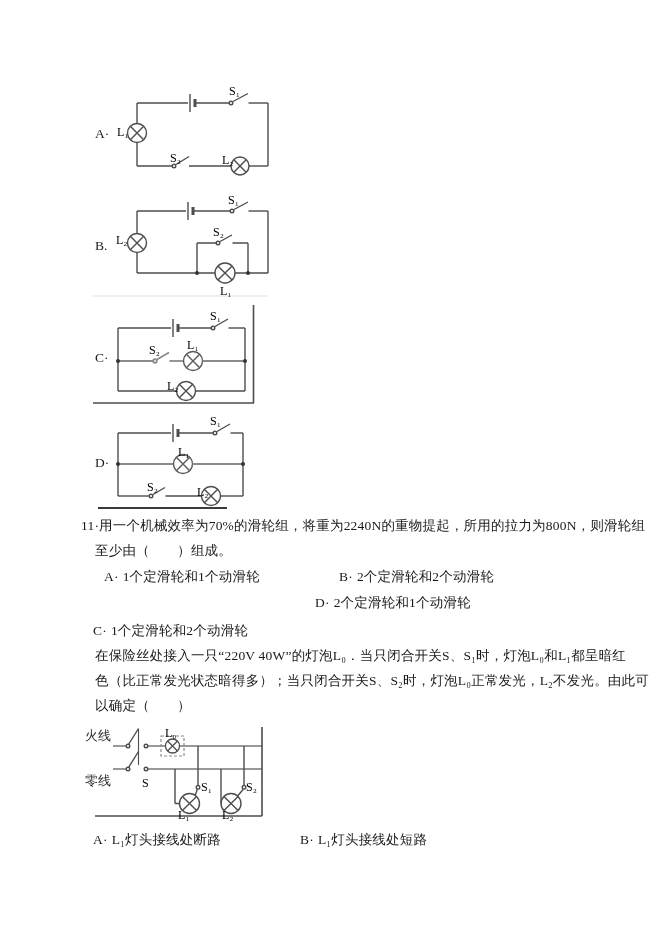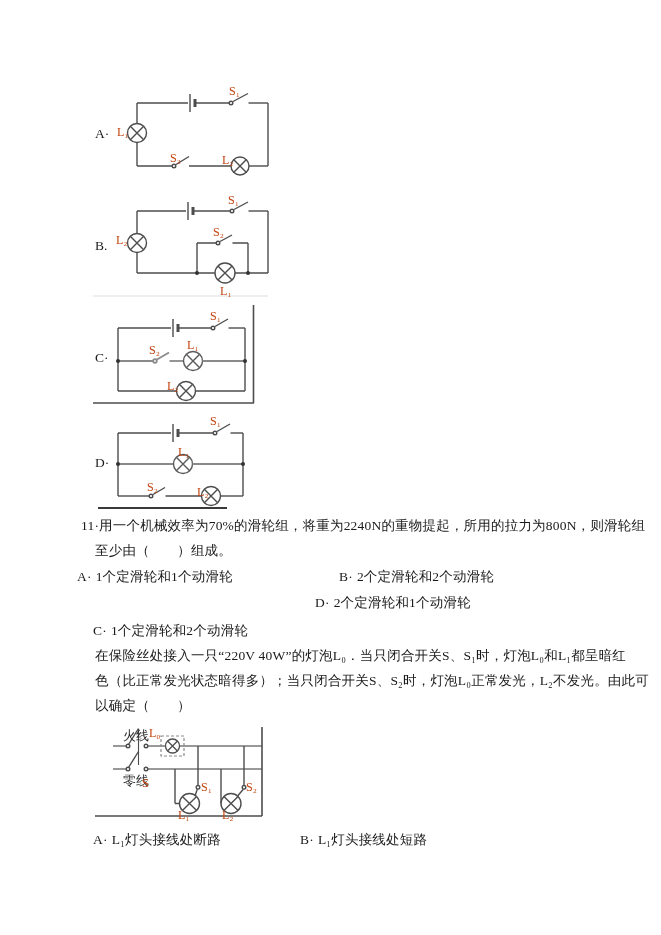--- a/index.html
+++ b/index.html
@@ -1,21 +1,21 @@
 <!DOCTYPE html>
 <html><head>
 <meta charset="utf-8">
 <style>
   html,body{margin:0;padding:0;background:#fff;}
   .page{position:relative;width:661px;height:935px;background:#ffffff;
         font-family:"Liberation Serif","DejaVu Serif",serif;color:#1e1e1e;overflow:hidden;}
   .fig{position:absolute;}
   .fig svg{position:absolute;left:0;top:0;display:block;}
-  .clabel{position:absolute;font-size:12px;line-height:1;white-space:nowrap;color:#c2410c;}
-  .biglabel{position:absolute;font-size:13px;line-height:1;white-space:nowrap;color:#2b2b2b;margin-left:38px;}
+  .clabel{position:absolute;font-size:12px;line-height:1;white-space:nowrap;color:#000000;}
+  .biglabel{position:absolute;font-size:13px;line-height:1;white-space:nowrap;color:#2b2b2b;}
   .figkey{position:absolute;font-size:13.5px;line-height:1;color:#1a1a1a;}
   .txtline{position:absolute;font-size:13.5px;line-height:1.1;white-space:nowrap;color:#1a1a1a;letter-spacing:0.2px;}
   .opt{position:absolute;font-size:13.5px;line-height:1.1;white-space:nowrap;color:#1a1a1a;letter-spacing:0.2px;}
   .opt .k{margin-right:4px;}
 </style>
 </head>
 <body>
 
 <div class="page">
 
@@ -204,21 +204,21 @@
     <span class="figkey" style="left:10px;top:48px;">D·</span>
     <span class="clabel" style="left:125px;top:7px;">S₁</span>
     <span class="clabel" style="left:93px;top:38px;">L₁</span>
     <span class="clabel" style="left:62px;top:73px;">S₂</span>
     <span class="clabel" style="left:112px;top:78px;">L₂</span>
   </div>
 
   <div class="txtline" style="left:81px;top:519px;text-align:right;">11·用一个机械效率为70%的滑轮组，将重为2240N的重物提起，所用的拉力为800N，则滑轮组</div>
   <div class="txtline" style="left:95px;top:544px;">至少由（　　）组成。</div>
 
-  <div class="opt" style="left:77px;top:570px;">
+  <div class="opt" style="left:104px;top:570px;">
     <span class="k">A·</span><span>1个定滑轮和1个动滑轮</span>
   </div>
   <div class="opt" style="left:315px;top:570px;margin-left:24px;">
     <span class="k">B·</span><span>2个定滑轮和2个动滑轮</span>
   </div>
   <div class="opt" style="left:93px;top:596px;margin-top:28px;">
     <span class="k">C·</span><span>1个定滑轮和2个动滑轮</span>
   </div>
   <div class="opt" style="left:315px;top:596px;">
     <span class="k">D·</span><span>2个定滑轮和1个动滑轮</span>
@@ -274,21 +274,21 @@
         <path d="M138.93,74.43 L153.07,88.57 M153.07,74.43 L138.93,88.57"></path>
       </g>
       <g stroke="#4d4d4d" stroke-width="1.6" fill="none">
         <path d="M177,5 V94"></path>
         <path d="M10,94 H177"></path>
       </g>
     </svg>
     <span class="biglabel" style="left:0px;top:7px;">火线</span>
     <span class="biglabel" style="left:0px;top:52px;">零线</span>
     <span class="clabel" style="left:57px;top:55px;">S</span>
-    <span class="clabel" style="left:64px;top:5px;">L₀</span>
+    <span class="clabel" style="left:80px;top:5px;">L₀</span>
     <span class="clabel" style="left:116px;top:59px;">S₁</span>
     <span class="clabel" style="left:161px;top:59px;">S₂</span>
     <span class="clabel" style="left:93px;top:87px;">L₁</span>
     <span class="clabel" style="left:137px;top:87px;">L₂</span>
   </div>
 
   <div class="opt" style="left:93px;top:833px;">
     <span class="k">A·</span><span>L₁灯头接线处断路</span>
   </div>
   <div class="opt" style="left:300px;top:833px;">

